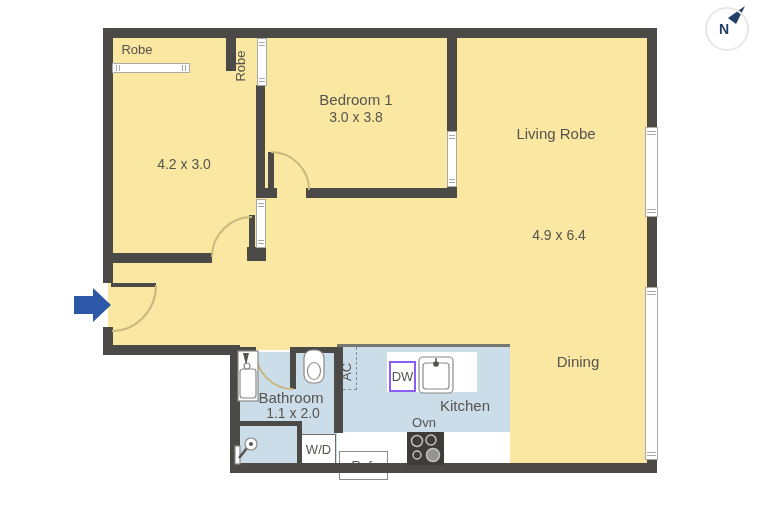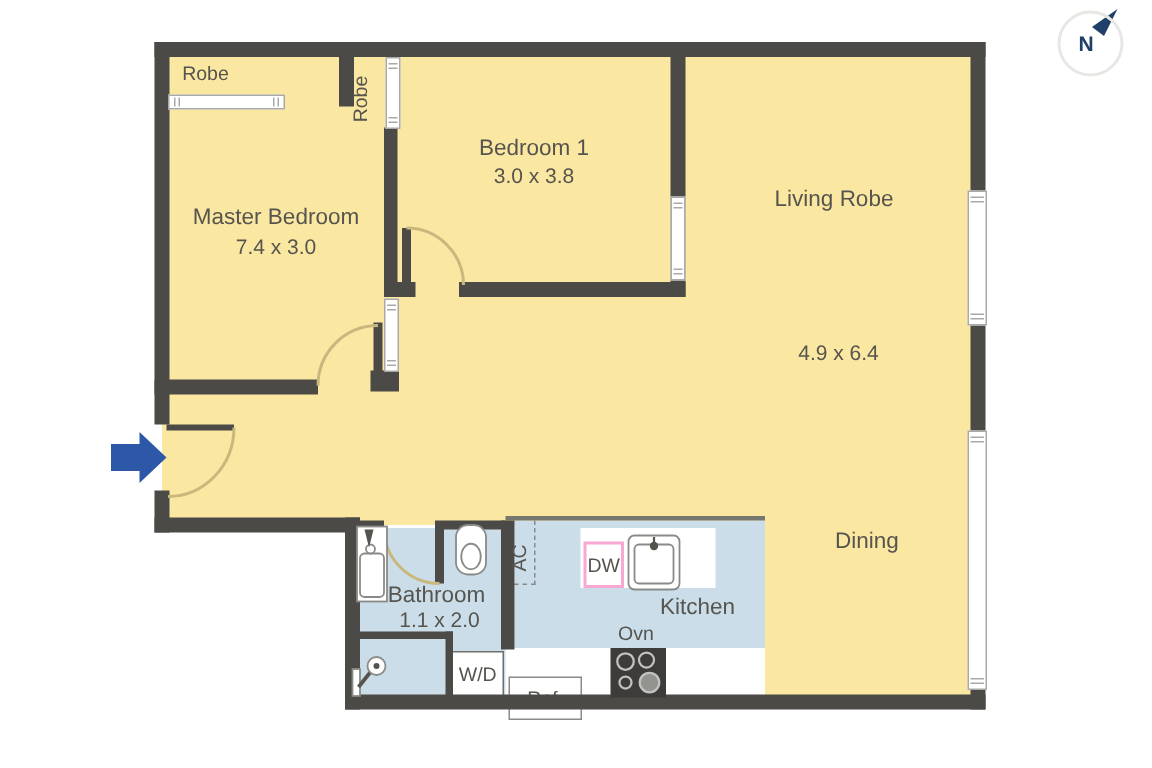--- a/index.html
+++ b/index.html
@@ -23,21 +23,21 @@
         border-left:1px solid var(--winline);border-right:1px solid var(--winline);}
   .win-h::before{left:3px;} .win-h::after{right:3px;}
   .lbl{position:absolute;color:var(--text);white-space:nowrap;
        transform:translate(-50%,-50%);line-height:1;}
   .lbl.rot{transform:translate(-50%,-50%) rotate(-90deg);}
   .room-name{font-size:15px;}
   .room-dims{font-size:14px;}
   .small-lbl{font-size:13px;}
   .appbox{position:absolute;background:#fff;display:flex;align-items:center;
           justify-content:center;box-sizing:border-box;color:var(--text);}
-  .dw{border:2px solid #f9a8d4;font-size:13px;}
+  .dw{border:2px solid #8b5cf6;font-size:13px;}
   .ref{border:1px solid #8A8A88;font-size:13px;}
   .wd{border:1px solid #6F6E6B;font-size:13px;}
   .acbox{position:absolute;border-right:1px dashed #8A8A88;border-bottom:1px dashed #8A8A88;
          box-sizing:border-box;}
   .fx{position:absolute;left:0;top:0;pointer-events:none;}
   .leaf{fill:var(--wall);}
   .arc{fill:none;stroke:var(--arc);stroke-width:2;}
   .fixline{fill:#fff;stroke:#8A8A88;stroke-width:1.2;}
   .compass{position:absolute;left:705px;top:7px;width:44px;height:44px;border-radius:50%;
            border:2px solid #E9E7E3;box-sizing:border-box;}
@@ -141,22 +141,21 @@
       <circle cx="433" cy="455" r="6.5" fill="#93938F" stroke="#C2C2C0" stroke-width="1.5"></circle>
     </g>
 
     <polygon points="74,296 93,296 93,288 111,305 93,322 93,314 74,314" fill="var(--arrow)"></polygon>
 
     <polygon points="728,18 745,6 736,24" fill="var(--navy)"></polygon>
   </svg>
 
   <div class="lbl small-lbl" style="left:137px;top:49px;">Robe</div>
   <div class="lbl small-lbl rot" style="left:240px;top:66px;">Robe</div>
-  <div class="lbl room-name" style="left:184px;top:145px;">Master Bedroom</div>
-  <div class="lbl room-dims" style="left:184px;top:164px;">7.4 x 3.0</div>
+  <div class="lbl room-dims" style="left:184px;top:164px;">4.2 x 3.0</div>
   <div class="lbl room-name" style="left:356px;top:99px;">Bedroom 1</div>
   <div class="lbl room-dims" style="left:356px;top:117px;">3.0 x 3.8</div>
   <div class="lbl room-name" style="left:556px;top:133px;">Living Robe</div>
   <div class="lbl room-dims" style="left:559px;top:235px;">4.9 x 6.4</div>
   <div class="lbl room-name" style="left:578px;top:361px;">Dining</div>
   <div class="lbl room-name" style="left:291px;top:397px;">Bathroom</div>
   <div class="lbl room-dims" style="left:293px;top:413px;">1.1 x 2.0</div>
   <div class="lbl room-name" style="left:421px;top:405px;margin-left:44px;">Kitchen</div>
   <div class="lbl small-lbl" style="left:424px;top:422px;">Ovn</div>
   <div class="lbl small-lbl rot" style="left:346px;top:372px;">AC</div>

